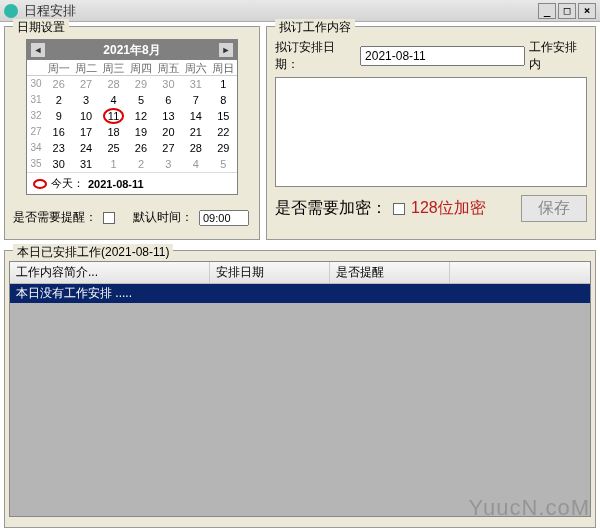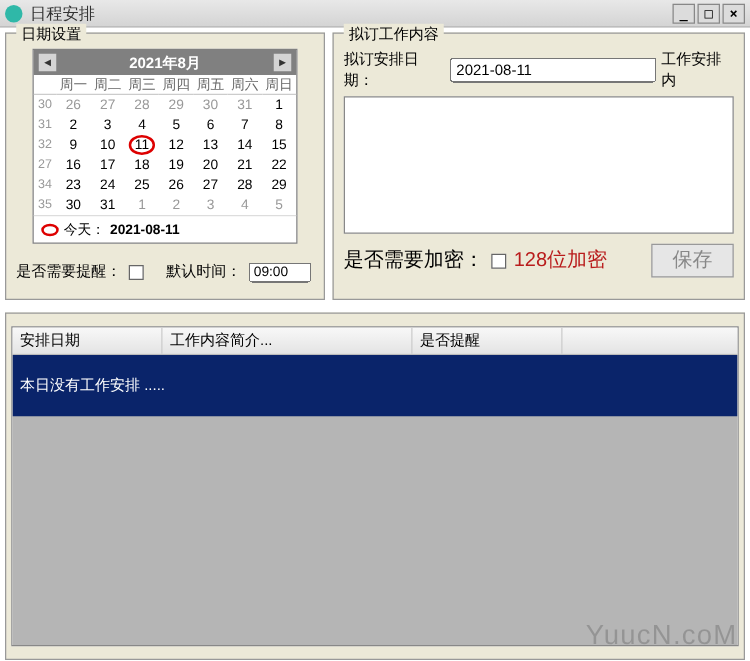--- a/index.html
+++ b/index.html
@@ -48,21 +48,21 @@
 .lower-group { margin: 6px 4px 4px 4px; border: 1px solid #999; background: #ece9d8; position: relative; padding: 10px 4px 4px 4px; height: 278px; }
 .lower-title { position: absolute; top: -7px; left: 8px; background: #ece9d8; padding: 0 4px; font-size: 12px; }
 
 .list { border: 1px solid #888; background: #fff; height: 256px; overflow: hidden; }
 .list-header { display: flex; background: linear-gradient(#f8f8f8,#e4e4e4); border-bottom: 1px solid #bbb; }
 .list-header .col { padding: 2px 6px; border-right: 1px solid #ccc; font-size: 12px; }
 .col-a { width: 200px; }
 .col-b { width: 120px; }
 .col-c { width: 120px; }
 .list-body { height: 238px; background: #b5b5b5; }
-.list-row { background: #0a246a; color: #fff; padding: 16px 6px; font-size: 12px; }
+.list-row { background: #0a246a; color: #fff; padding: 1px 6px; font-size: 12px; }
 
 .watermark { position: absolute; bottom: 8px; right: 10px; font-size: 22px; color: rgba(0,0,0,0.18); font-family: Arial, sans-serif; letter-spacing: 1px; }
 </style>
 </head>
 <body>
 
 <div class="titlebar">
   <span class="icon"></span>
   <span class="title">日程安排</span>
   <span class="spacer"></span>
@@ -163,24 +163,25 @@
     <div class="enc-row">
       <span>是否需要加密：</span>
       <span class="chkbox"></span>
       <span class="disabled">128位加密</span>
       <span class="btn">保存</span>
     </div>
   </div>
 </div>
 
 <div class="lower-group">
+  <span class="lower-title">本日已安排工作(2021-08-11)</span>
   <div class="list">
     <div class="list-header">
+      <div class="col col-a">工作内容简介...</div>
       <div class="col col-b">安排日期</div>
-      <div class="col col-a">工作内容简介...</div>
       <div class="col col-c">是否提醒</div>
     </div>
     <div class="list-body">
       <div class="list-row">本日没有工作安排 .....</div>
     </div>
   </div>
 </div>
 
 <div class="watermark">YuucN.coM</div>
 

